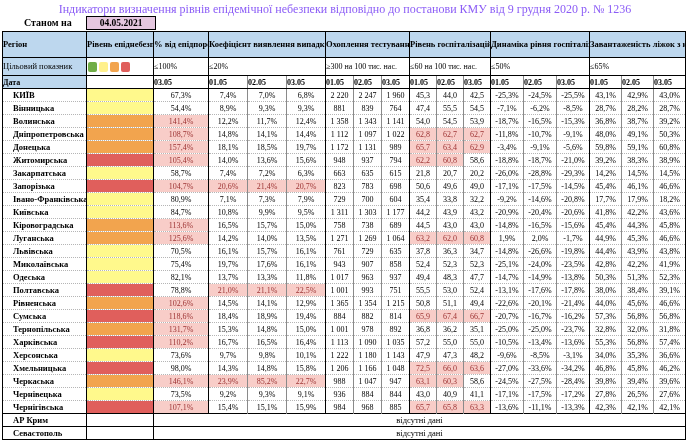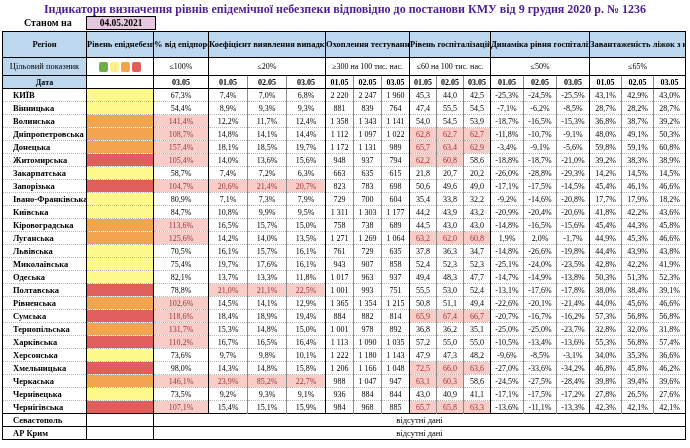--- a/index.html
+++ b/index.html
@@ -3,37 +3,37 @@
 <meta charset="utf-8">
 <style>
   html,body{margin:0;padding:0;}
   body{
     width:690px;height:448px;background:#ffffff;
     font-family:"Liberation Serif", serif;
     -webkit-font-smoothing:antialiased;
     overflow:hidden;
   }
   .title{
-    margin-top:2px;text-align:center;font-weight:bold;
-    font-size:12px;color:#4c1d95;line-height:14px;white-space:nowrap;
+    margin-top:2px;text-align:center;font-weight:normal;
+    font-size:12px;color:#8b5cf6;line-height:14px;white-space:nowrap;
   }
   .meta-row{position:relative;height:15px;width:626px;}
   .as-of-label{position:absolute;left:24px;top:1px;font-weight:bold;font-size:10px;}
   .as-of-box{
     position:absolute;left:86px;top:0;width:68px;height:12px;
     background:#e5c7df;border:1px solid #000;
     font-weight:bold;font-size:9.5px;text-align:center;line-height:12px;
   }
   .avail{position:absolute;right:7px;top:1px;font-weight:bold;font-size:10px;}
   table{
     border-collapse:collapse;table-layout:fixed;width:684px;margin-left:2px;
     border:1.5px solid #000;
   }
   td,th{padding:0;margin:0;overflow:hidden;white-space:nowrap;font-weight:normal;}
-  thead th, thead td{border:1px solid #000;text-align:center;vertical-align:middle;}
+  thead th, thead td{border:1px solid #000;text-align:left;vertical-align:middle;}
   thead .hblue{background:#bdd7ee;}
   tr.h1{height:26px;}
   tr.h1 th{font-weight:bold;font-size:8.5px;line-height:9.5px;border-bottom:1px solid #000;}
   tr.h2{height:18px;}
   tr.h2 td{font-weight:normal;font-size:8px;background:#fff;}
   tr.h2 td.hblue{background:#bdd7ee;font-size:8.5px;line-height:9px;}
   tr.h3{height:13px;}
   tr.h3 td{font-weight:bold;font-size:8px;background:#fff;}
   tr.h3 td.hblue{background:#bdd7ee;}
   thead .gb{border-right:1.5px solid #000;}
@@ -621,23 +621,23 @@
         <td class="num thin hl">65,8</td>
         <td class="num gb hl">63,3</td>
         <td class="num thin">-13,6%</td>
         <td class="num thin">-11,1%</td>
         <td class="num gb">-13,3%</td>
         <td class="num thin">42,3%</td>
         <td class="num thin">42,1%</td>
         <td class="num ">42,1%</td>
       </tr>
       <tr class="nodata-row">
-        <td class="region">Севастополь</td>
+        <td class="region">АР Крим</td>
         <td class="level"></td>
         <td class="nodata" colspan="16">відсутні дані</td>
       </tr>
       <tr class="nodata-row">
-        <td class="region">АР Крим</td>
+        <td class="region">Севастополь</td>
         <td class="level"></td>
         <td class="nodata" colspan="16">відсутні дані</td>
       </tr>
     </tbody>
 </table>
 
 </body></html>

